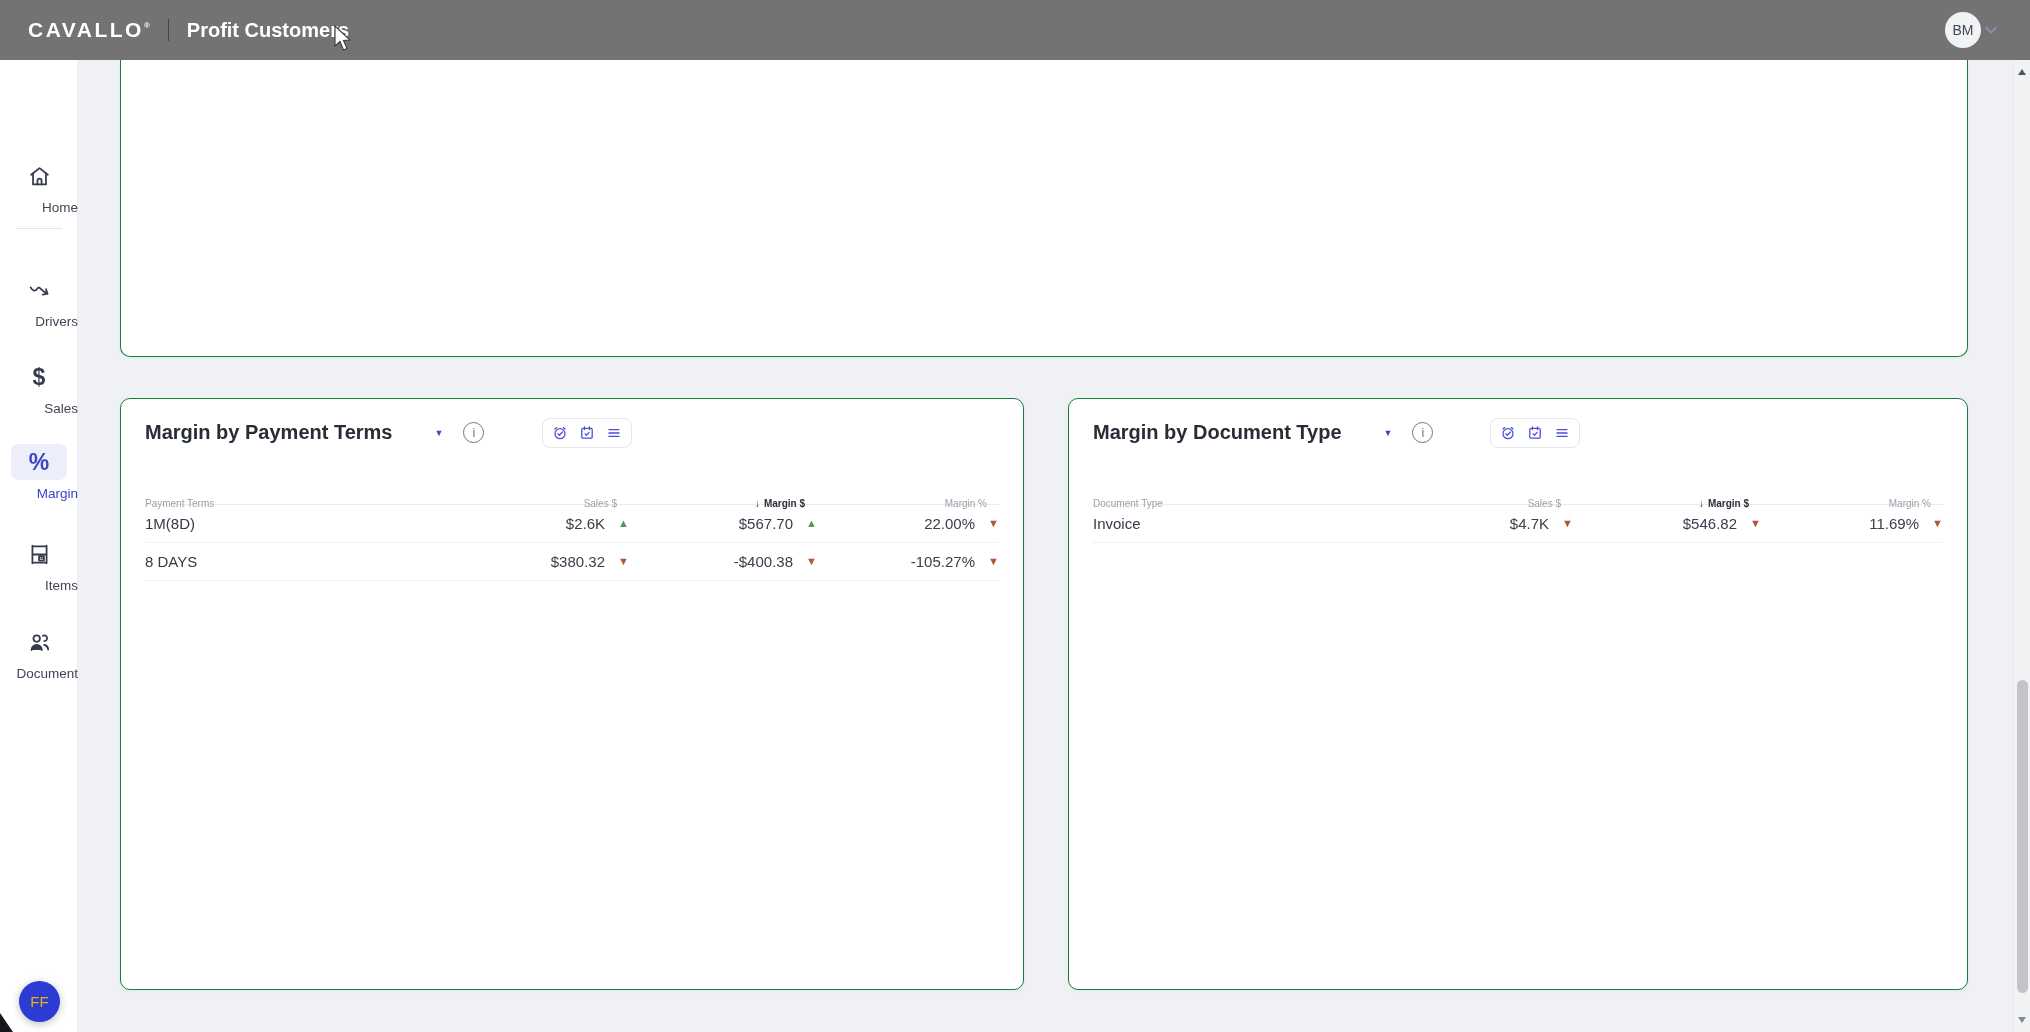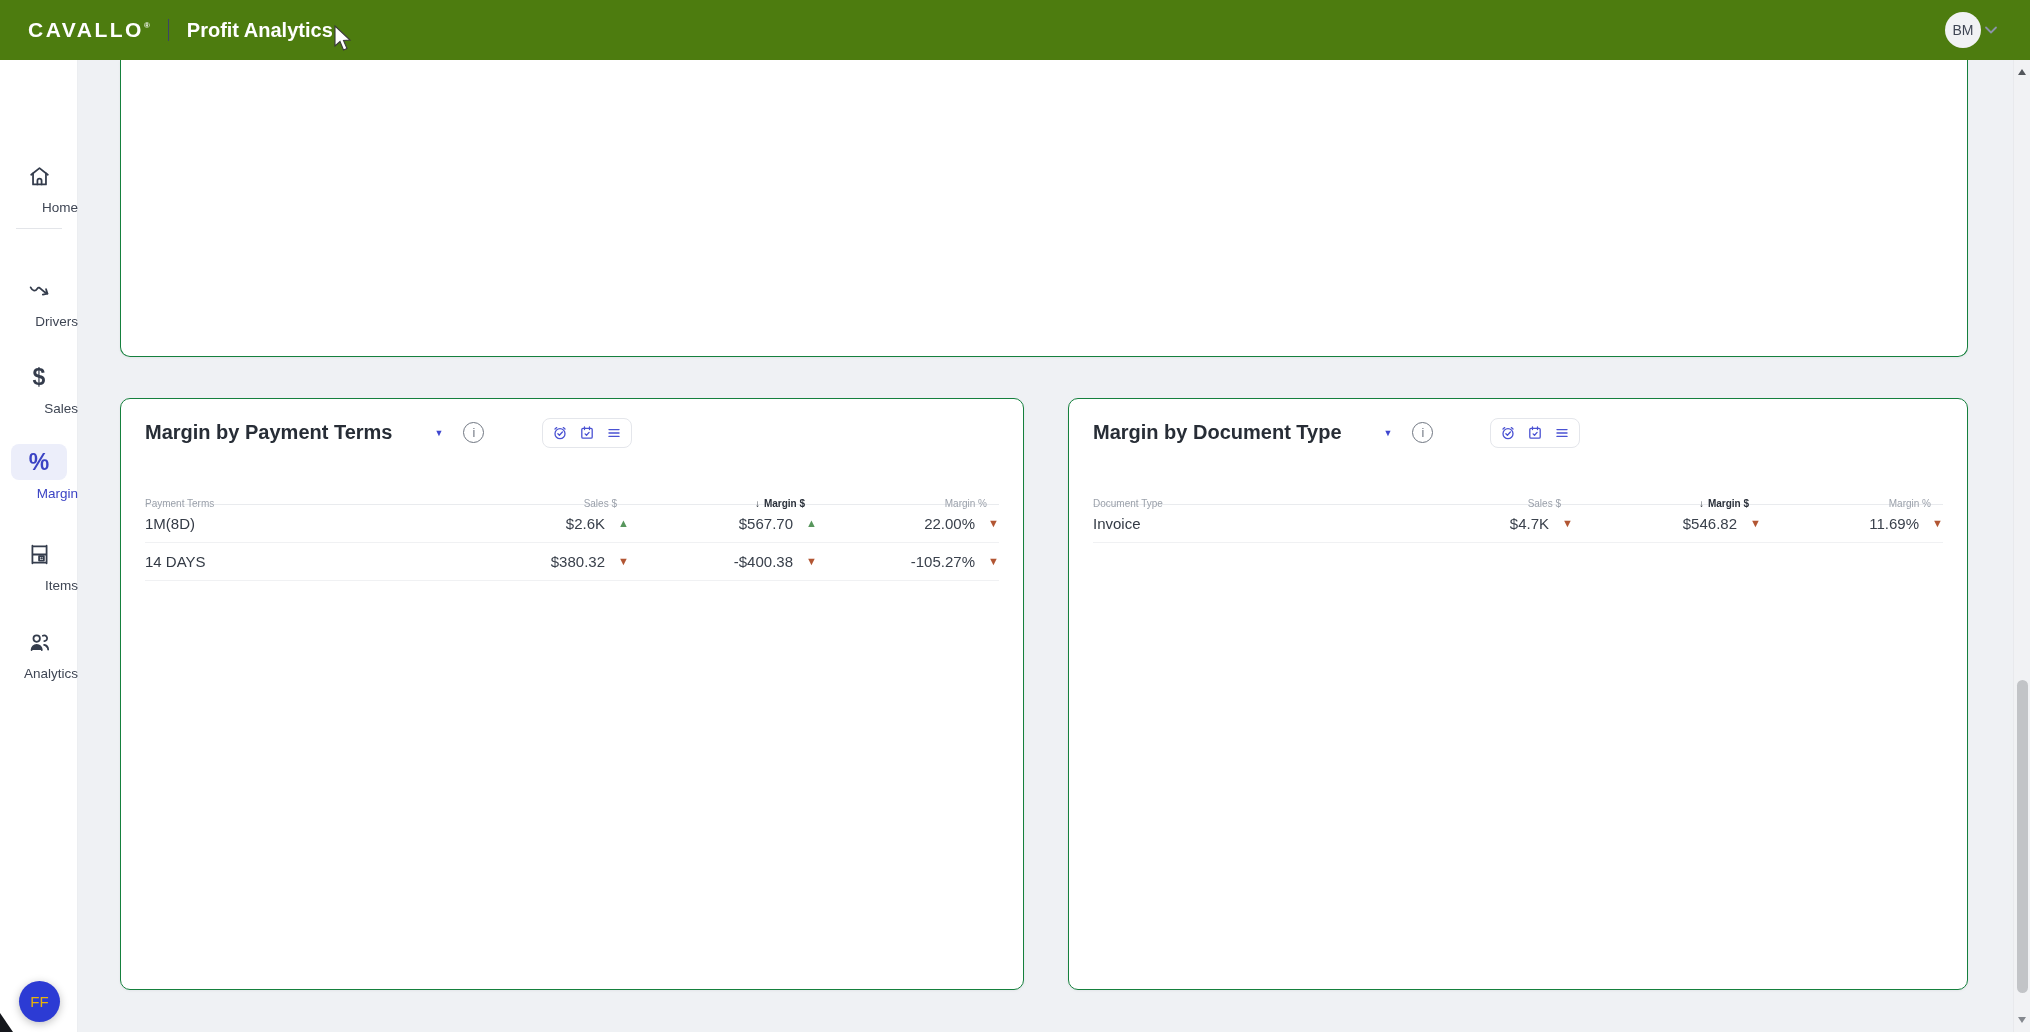--- a/index.html
+++ b/index.html
@@ -7,21 +7,21 @@
   body {
     position:relative;
     background:#eff1f4;
     font-family:"Liberation Sans", sans-serif;
     -webkit-font-smoothing:antialiased;
   }
 
   
   .topbar {
     position:absolute; top:0; left:0; width:2030px; height:60px;
-    background:#4d7c0f; display:flex; align-items:center; z-index:10;
+    background:#737373; display:flex; align-items:center; z-index:10;
   }
   .logo { color:#ffffff; font-weight:700; font-size:21px; letter-spacing:2.5px; margin-left:28px; white-space:nowrap; }
   .logo sup { font-size:8px; letter-spacing:0; vertical-align:9px; }
   .topbar-divider { width:1px; height:22px; background:#3c4466; margin:0 18px; }
   .app-title { color:#ffffff; font-weight:700; font-size:20px; }
   .avatar {
     position:absolute; left:1945px; top:12px; width:36px; height:36px; border-radius:50%;
     background:#f1f2f4; color:#3f4654; display:flex; align-items:center; justify-content:center;
     font-size:14px; font-weight:500; cursor:pointer;
   }
@@ -97,21 +97,21 @@
   
   .cursor { position:absolute; left:332px; top:24px; z-index:30; pointer-events:none; }
   .corner-wedge { position:absolute; left:0; top:1013px; width:0; height:0; border-bottom:19px solid #15171c; border-right:13px solid transparent; z-index:21; }
 </style>
 </head>
 <body>
 
 <header class="topbar">
   <div class="logo"><span>CAVALLO</span><sup>®</sup></div>
   <div class="topbar-divider"></div>
-  <div class="app-title">Profit Analytics</div>
+  <div class="app-title">Profit Customers</div>
   <div class="avatar">BM</div>
   <svg class="chevron" width="14" height="10" viewBox="0 0 14 10">
     <polyline points="2,2.5 7,7.5 12,2.5" fill="none" stroke="#8b93a8" stroke-width="1.8" stroke-linecap="round" stroke-linejoin="round"></polyline>
   </svg>
 </header>
 
 <svg class="cursor" width="22" height="30" viewBox="0 0 22 30">
   <path d="M3 2 L3 22 L8 17.5 L11.5 26 L15 24.5 L11.5 16.5 L18 16 Z" fill="#ffffff" stroke="#3a3a3a" stroke-width="1.1"></path>
 </svg>
 
@@ -168,21 +168,21 @@
 
   <div class="nav-item" style="top:564px">
     <span class="icon-box">
         <svg width="25" height="25" viewBox="0 0 24 24" fill="none" stroke="currentColor" stroke-width="1.7" stroke-linecap="round" stroke-linejoin="round">
           <circle cx="9.3" cy="8.2" r="3.1"></circle>
           <path d="M4.4 19.3 c0-3.1 2.1-5 4.9-5 s4.9 1.9 4.9 5" fill="currentColor"></path>
           <path d="M15.2 5.6 a2.7 2.7 0 1 1 1.4 5"></path>
           <path d="M16.4 14.2 c2.6 .3 3.9 2 3.9 4.6" fill="currentColor"></path>
         </svg>
       </span>
-    <span class="nav-label">Analytics</span>
+    <span class="nav-label">Document</span>
   </div>
 
 </aside>
 
 <section class="card top-card"></section>
 
 <section class="card card-payment">
   <div class="card-head">
     <div class="card-title-row">
       <span class="card-title">Margin by Payment Terms</span>
@@ -242,21 +242,21 @@
           <span class="trend t-up">▲</span>
         </span>
       <span class="td num">
           <span>22.00%</span>
           <span class="trend t-down">▼</span>
         </span>
     </div>
 
 
     <div class="tr">
-      <span class="td name">14 DAYS</span>
+      <span class="td name">8 DAYS</span>
       <span class="td num">
           <span>$380.32</span>
           <span class="trend t-down">▼</span>
         </span>
       <span class="td num">
           <span>-$400.38</span>
           <span class="trend t-down">▼</span>
         </span>
       <span class="td num">
           <span>-105.27%</span>

